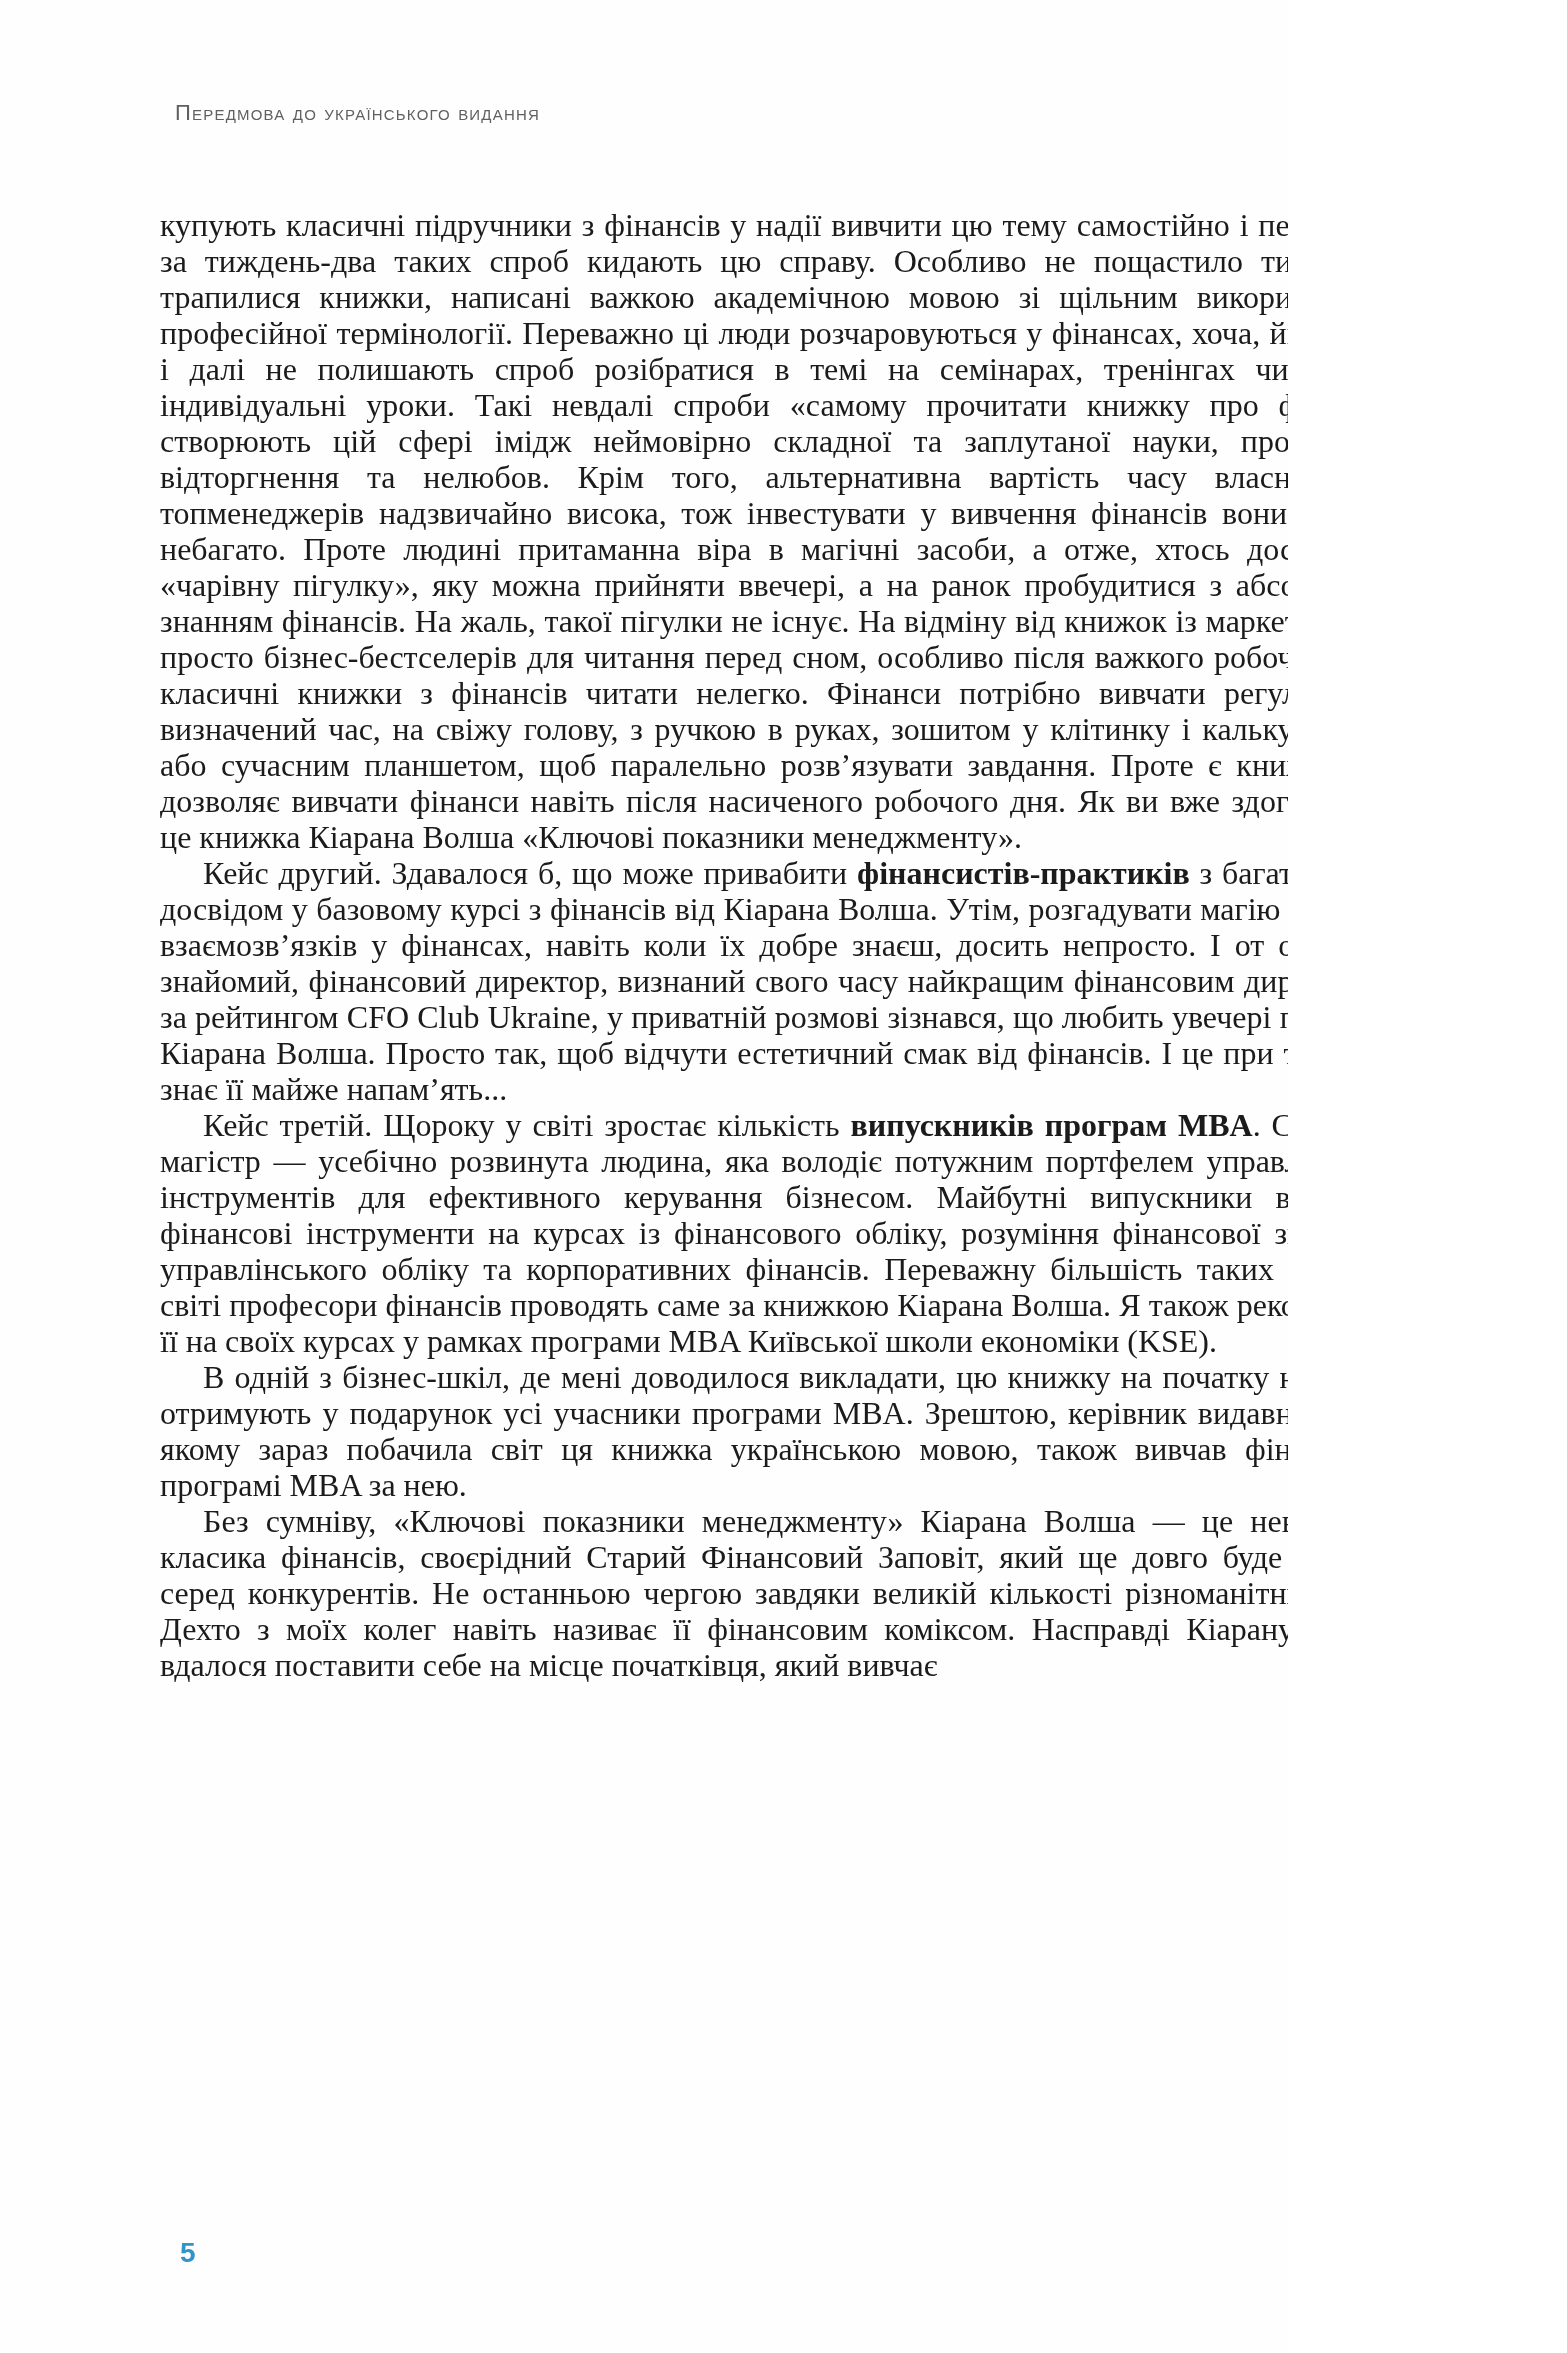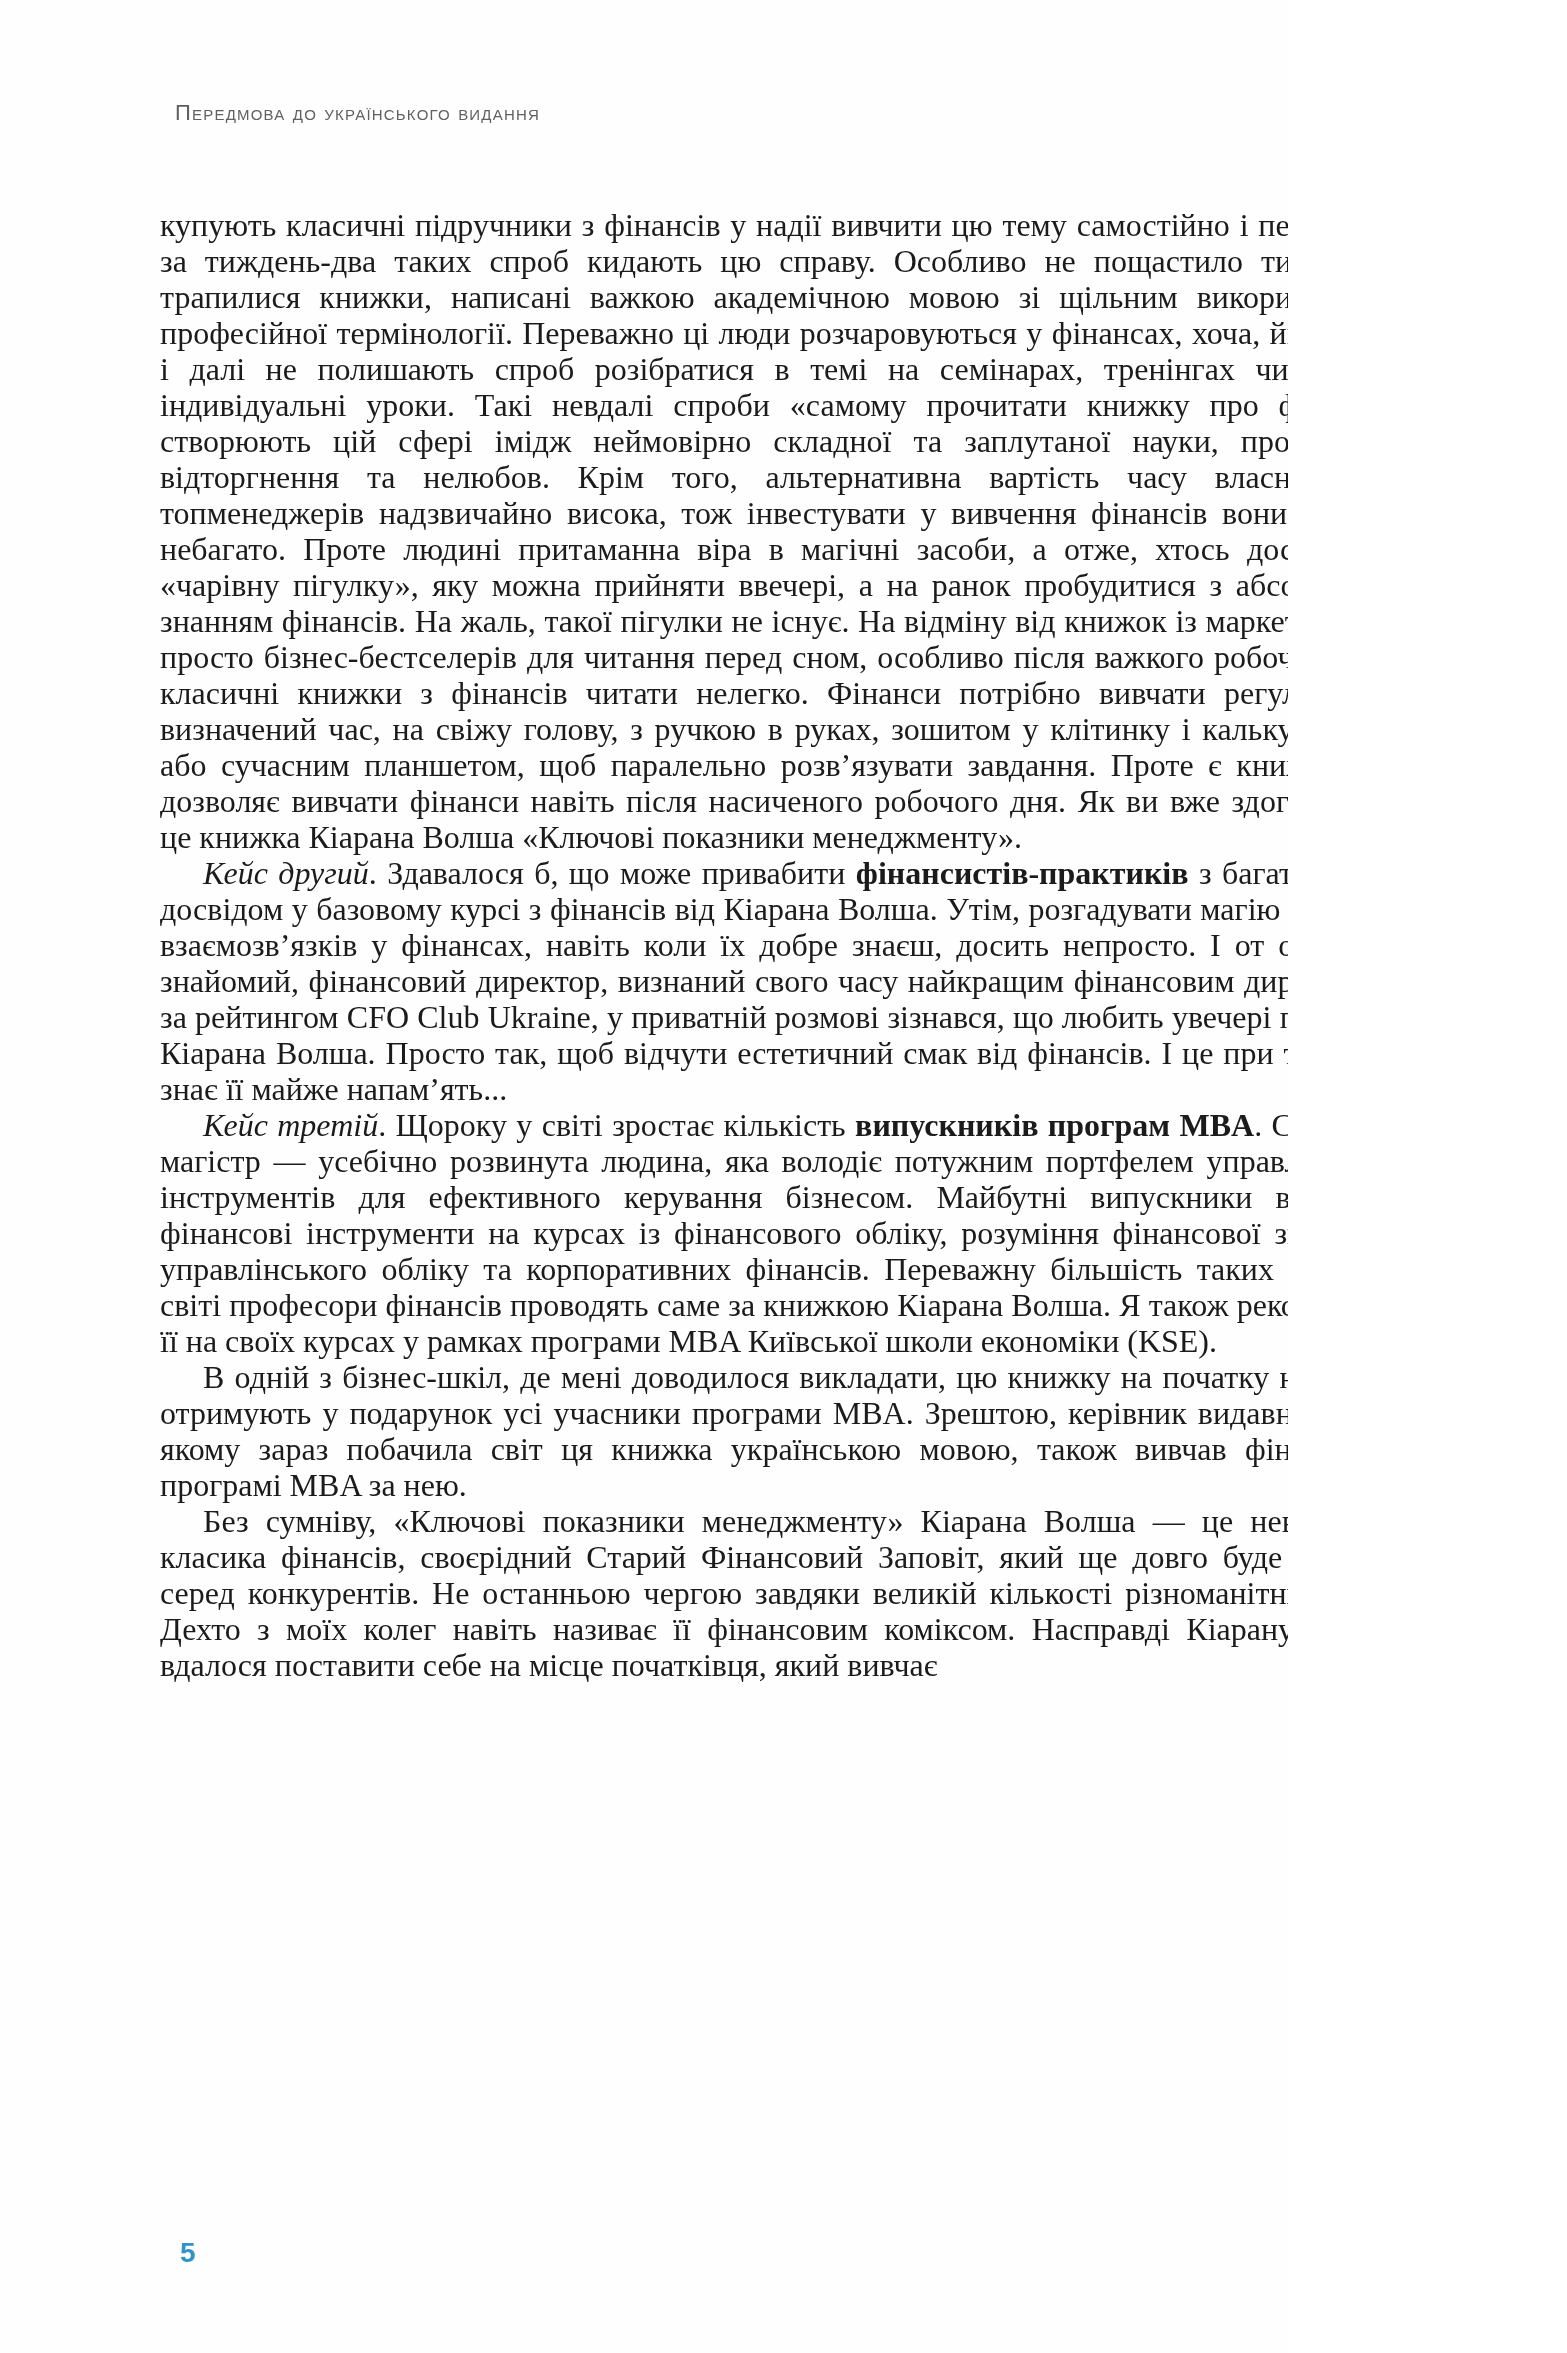--- a/index.html
+++ b/index.html
@@ -37,21 +37,21 @@
     text-align: justify;
   }
   .para {
     margin: 0;
     padding: 0;
   }
   .para.indent {
     text-indent: 43px;
   }
   .run-normal { font-style: normal; font-weight: normal; }
-  .run-italic { font-style: italic; }
+  .run-italic { }
   .run-bold   { font-weight: bold; }
   .page-number {
     position: absolute;
     left: 180px;
     top: 2237px;
     font-family: "Liberation Sans", sans-serif;
     font-weight: bold;
     font-size: 28px;
     color: #2e94c9;
   }

